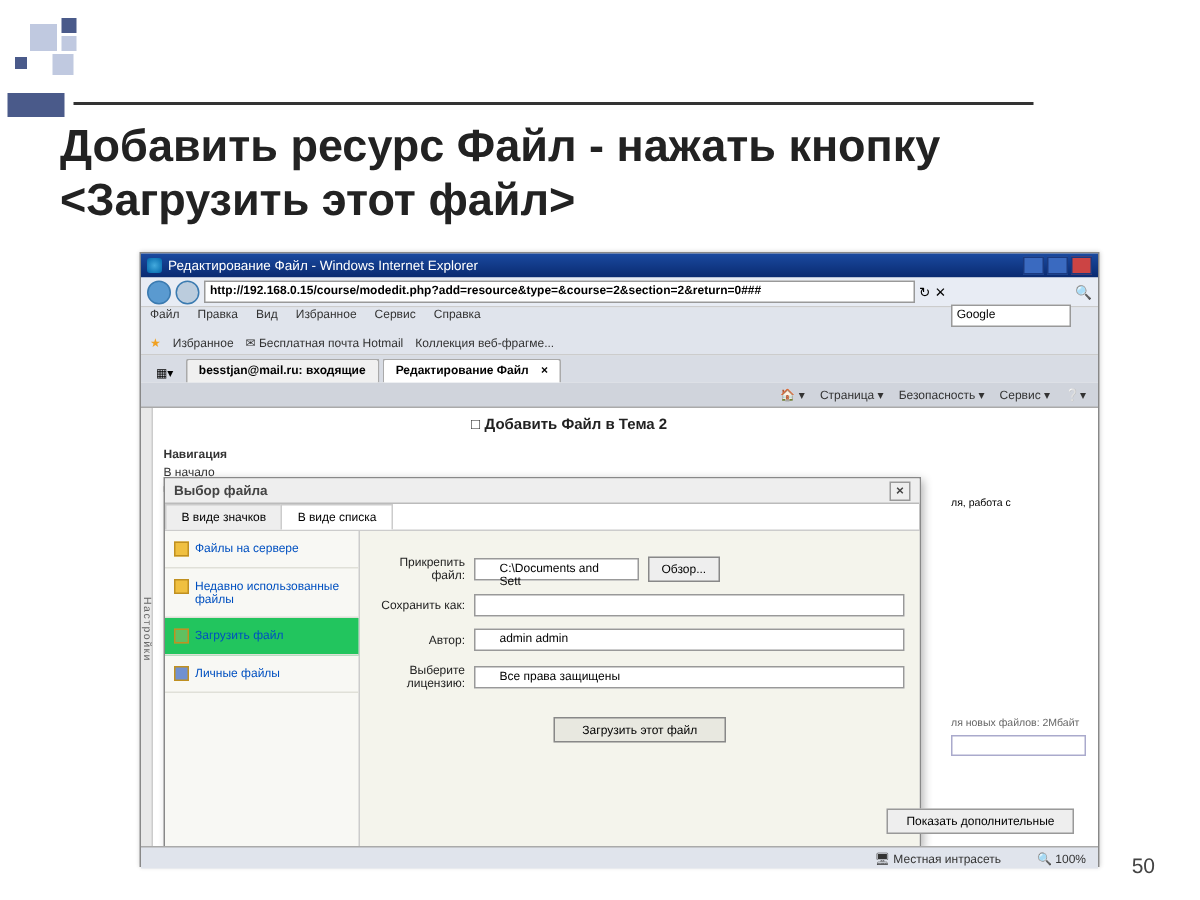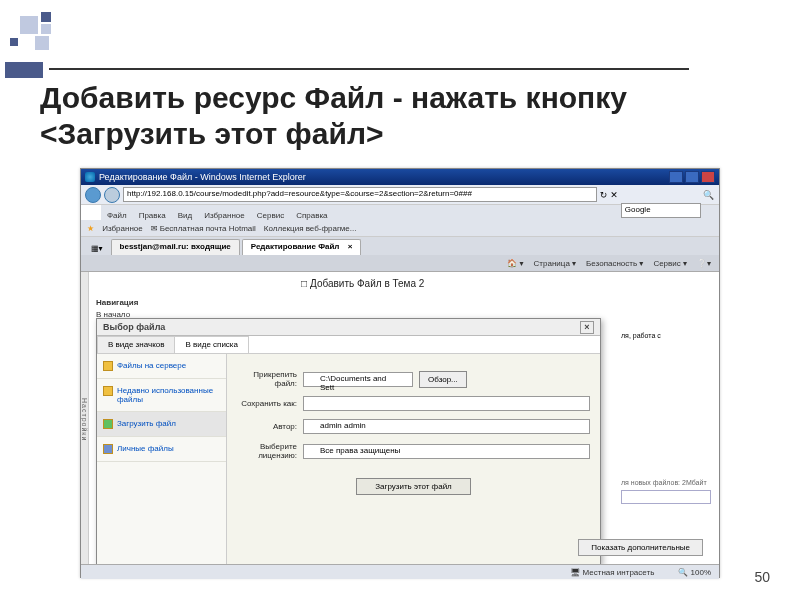--- a/index.html
+++ b/index.html
@@ -2,54 +2,54 @@
 <html><head>
 <meta charset="utf-8">
 <style>
   * { box-sizing: border-box; margin: 0; padding: 0; }
   body { font-family: Arial, sans-serif; background: #fff; width: 800px; height: 600px; position: relative; overflow: hidden; }
   .deco-squares { position: absolute; top: 12px; left: 5px; width: 200px; height: 65px; }
   .sq { position: absolute; background: #c0c9e0; }
   .sq.d { background: #4a5a8a; }
   .slide-title { position: absolute; top: 80px; left: 40px; right: 40px; font-size: 30px; color: #222; line-height: 1.2; }
   .slide-num { position: absolute; bottom: 15px; right: 30px; font-size: 14px; color: #444; }
-  .shot { position: absolute; top: 168px; left: 80px; width: 640px; height: 410px; border: 1px solid #888; font-size: 9px; background: #fff; box-shadow: 0 0 3px rgba(0,0,0,.2); }
+  .shot { position: absolute; top: 168px; left: 93px; width: 640px; height: 410px; border: 1px solid #888; font-size: 9px; background: #fff; box-shadow: 0 0 3px rgba(0,0,0,.2); }
   .titlebar { height: 16px; background: linear-gradient(#1a4aa0,#0a2a70); color: #fff; display: flex; align-items: center; padding: 0 4px; gap: 4px; }
   .titlebar .ie-icon { width: 10px; height: 10px; background: radial-gradient(circle,#4ad,#06a); border-radius: 2px; }
   .winbtns { margin-left: auto; display: flex; gap: 2px; }
   .winbtns span { width: 14px; height: 12px; background: #3a6ac0; display: inline-block; border: 1px solid #1a3a80; }
   .winbtns span:last-child { background: #c44; }
   .navrow { height: 20px; background: #e8ecf4; display: flex; align-items: center; padding: 0 4px; gap: 3px; border-bottom: 1px solid #ccc; }
   .navbtn { width: 16px; height: 16px; border-radius: 50%; background: #5a9ad0; border: 1px solid #3a7ab0; }
-  .url { flex: 1; height: 15px; background: #fff; border: 1px solid #999; padding: 1px 3px; overflow: hidden; white-space: nowrap; font-size: 8px; }
+  .url { flex: 1; height: 15px; background: #fff; border: 1px solid #999; padding: 1px 3px; overflow: hidden; white-space: nowrap; font-size: 8px; font-weight: bold; }
   .srch { width: 80px; height: 15px; background: #fff; border: 1px solid #999; padding: 1px 3px; font-size: 8px; margin-top: 32px; }
-  .menurow { height: 15px; background: #e0e4ec; display: flex; align-items: flex-end; gap: 12px; padding: 0 6px; color: #333; font-size: 8px; margin-left: 20px; }
+  .menurow { height: 15px; background: #e0e4ec; display: flex; align-items: flex-start; gap: 12px; padding: 0 6px; color: #333; font-size: 8px; }
   .favrow { height: 17px; background: #e0e4ec; display: flex; align-items: center; gap: 8px; padding: 0 6px; font-size: 8px; border-bottom: 1px solid #ccc; color: #333; }
   .star { color: #f0a020; }
   .tabrow { height: 18px; background: #d8dce4; display: flex; align-items: flex-end; padding: 0 4px; gap: 2px; font-size: 8px; }
   .btab { height: 16px; padding: 2px 8px; background: #f0f0f0; border: 1px solid #aaa; border-bottom: none; border-radius: 2px 2px 0 0; font-weight: bold; }
   .btab.active { background: #fff; }
   .toolrow { height: 17px; background: #d0d4dc; display: flex; align-items: center; justify-content: flex-end; gap: 10px; padding: 0 8px; font-size: 8px; color: #333; border-bottom: 1px solid #aaa; }
   .content { position: relative; height: 292px; background: #fff; overflow: hidden; }
   .vnav { position: absolute; left: 0; top: 0; width: 8px; height: 100%; background: #e8e8e8; border-right: 1px solid #ccc; writing-mode: vertical-rl; font-size: 7px; text-align: center; padding-top: 4px; color: #666; letter-spacing: 1px; }
-  .pagehdr { position: absolute; top: 6px; left: 220px; font-size: 10px; font-weight: normal; color: #222; }
+  .pagehdr { position: absolute; top: 6px; left: 220px; font-size: 10px; font-weight: bold; color: #222; }
   .pagehdr::before { content: "□"; margin-right: 3px; }
   .bc { position: absolute; top: 26px; left: 15px; font-size: 8px; color: #333; }
   .bc a { color: #0050c0; text-decoration: underline; }
   .general { position: absolute; top: 48px; left: 145px; width: 100px; height: 14px; background: #f0f0e8; border: 1px solid #ccc; font-size: 8px; padding: 1px 6px; font-weight: bold; }
   .picker { position: absolute; top: 46px; left: 15px; width: 505px; height: 247px; background: #fff; border: 1px solid #888; box-shadow: 2px 2px 6px rgba(0,0,0,.3); }
   .pkhdr { height: 17px; background: #eee; border-bottom: 1px solid #bbb; display: flex; align-items: center; padding: 0 6px; font-size: 9px; font-weight: bold; color: #444; }
   .pkhdr .x { margin-left: auto; width: 14px; height: 13px; border: 1px solid #999; text-align: center; line-height: 11px; cursor: pointer; }
   .pktabs { height: 18px; display: flex; border-bottom: 1px solid #ccc; font-size: 8px; }
   .pktab { padding: 3px 10px; background: #eee; border: 1px solid #ccc; border-bottom: none; margin-right: -1px; }
   .pktab.active { background: #fff; }
   .pkbody { display: flex; height: 211px; }
   .pkside { width: 130px; border-right: 1px solid #ccc; background: #f8f8f4; font-size: 8px; }
   .pkside-item { padding: 7px 6px; border-bottom: 1px solid #e0e0d8; color: #0050c0; cursor: pointer; display: flex; gap: 4px; }
-  .pkside-item.sel { background: #e5e5e5; text-align: right; }
+  .pkside-item.sel { background: #22c55e; text-align: right; }
   .pkside-item .ico { width: 10px; height: 10px; background: #f0c040; border: 1px solid #c09020; flex-shrink: 0; }
   .pkside-item.up .ico { background: #60c060; }
   .pkside-item.pers .ico { background: #7090d0; }
   .pkmain { flex: 1; background: #f4f4ec; padding: 16px 10px 6px 10px; font-size: 8px; display: flex; flex-direction: column; gap: 8px; }
   .frow { display: flex; align-items: center; gap: 6px; }
   .flbl { width: 60px; text-align: right; color: #222; }
   .finp { flex: 1; height: 15px; background: #fff; border: 1px solid #999; padding: 1px 16px; font-size: 8px; }
   .fbtn { height: 17px; padding: 1px 8px; background: #eee; border: 1px solid #888; font-size: 8px; cursor: pointer; }
   .upbtn { margin: 10px auto 0; padding: 3px 18px; background: #e8e8e0; border: 1px solid #888; font-size: 8px; cursor: pointer; }
   .rside { position: absolute; right: 8px; top: 60px; width: 90px; font-size: 7px; }

